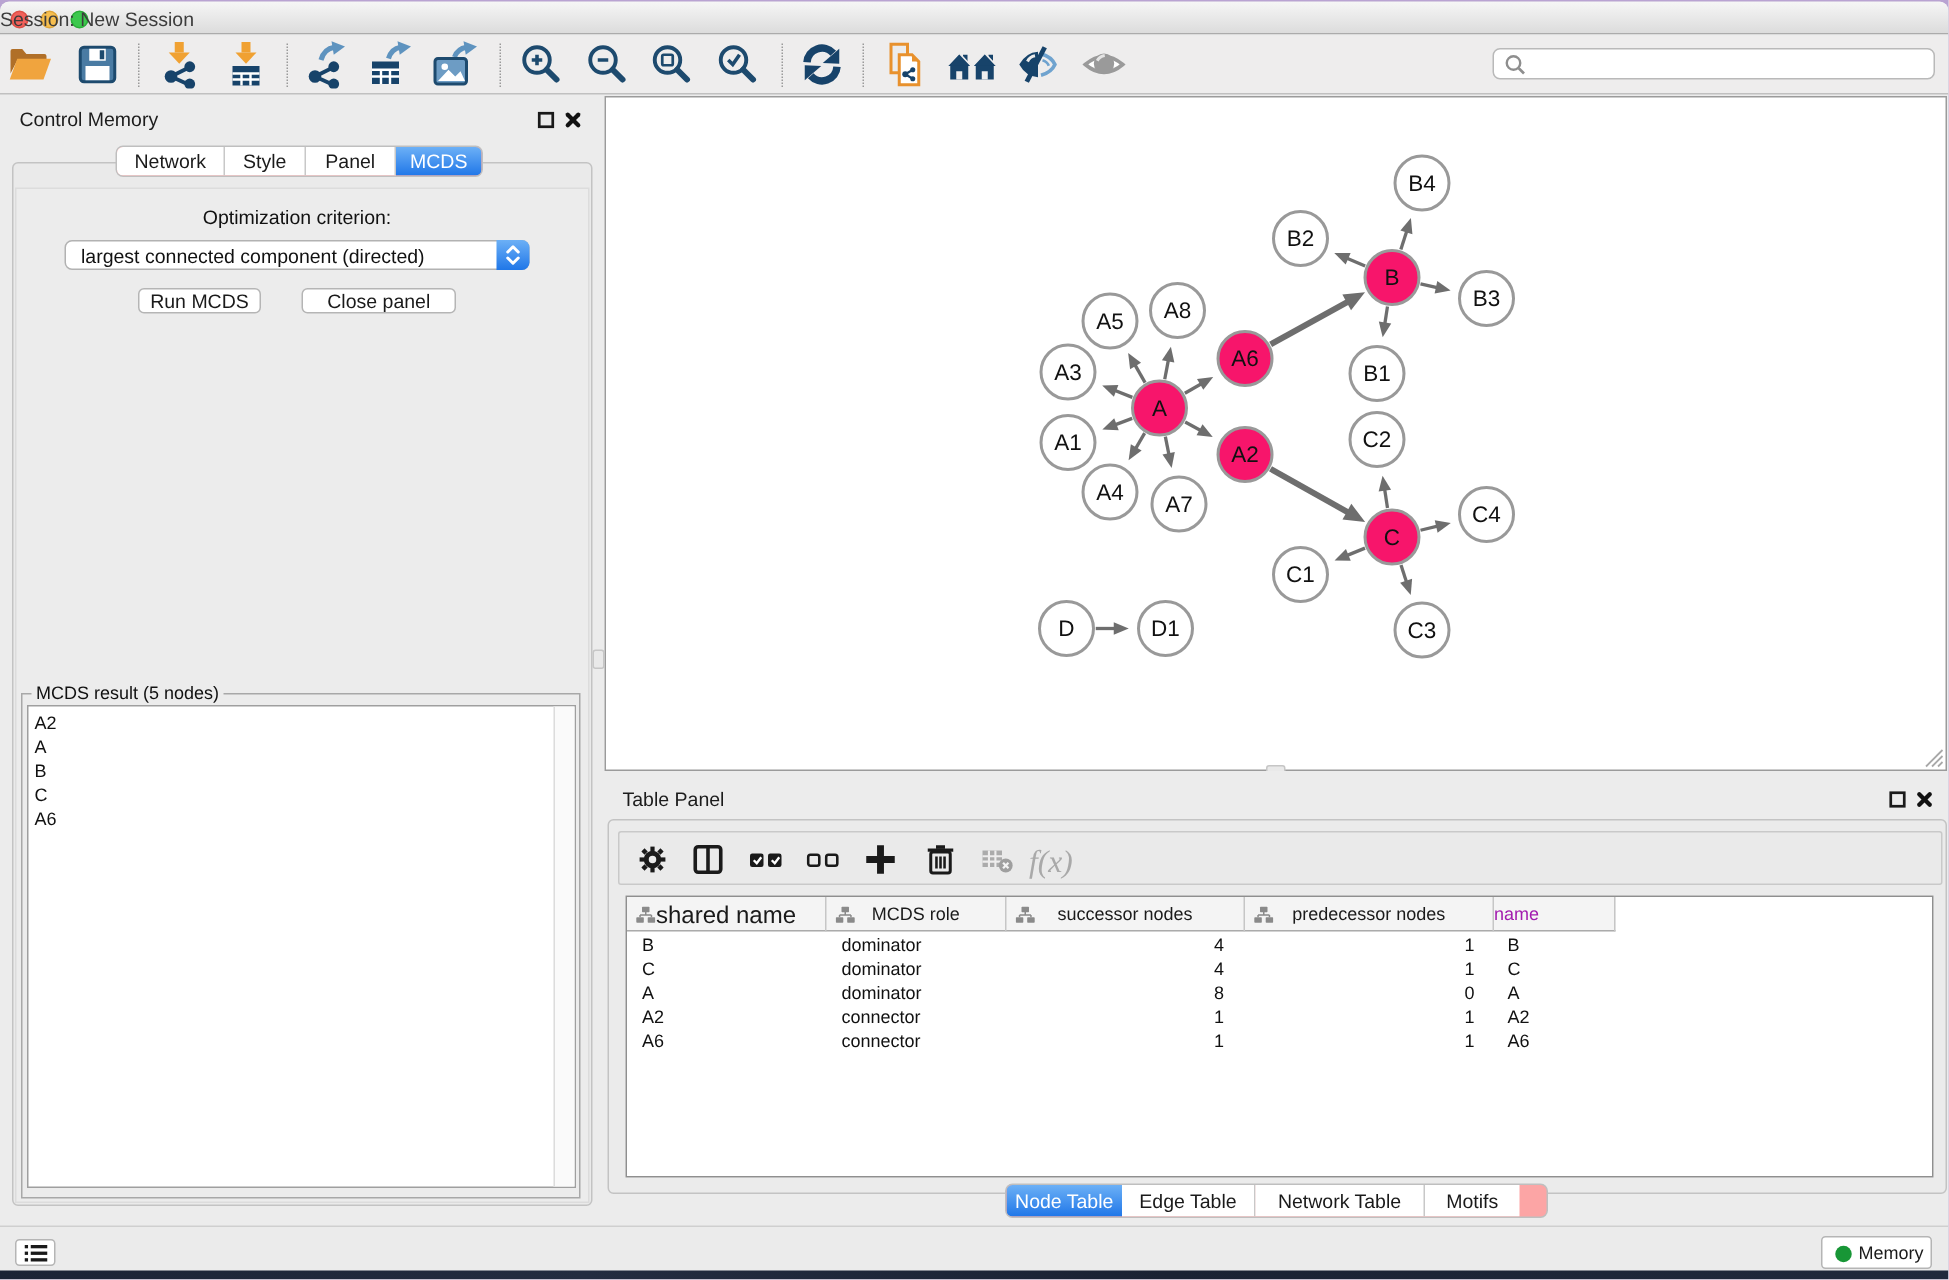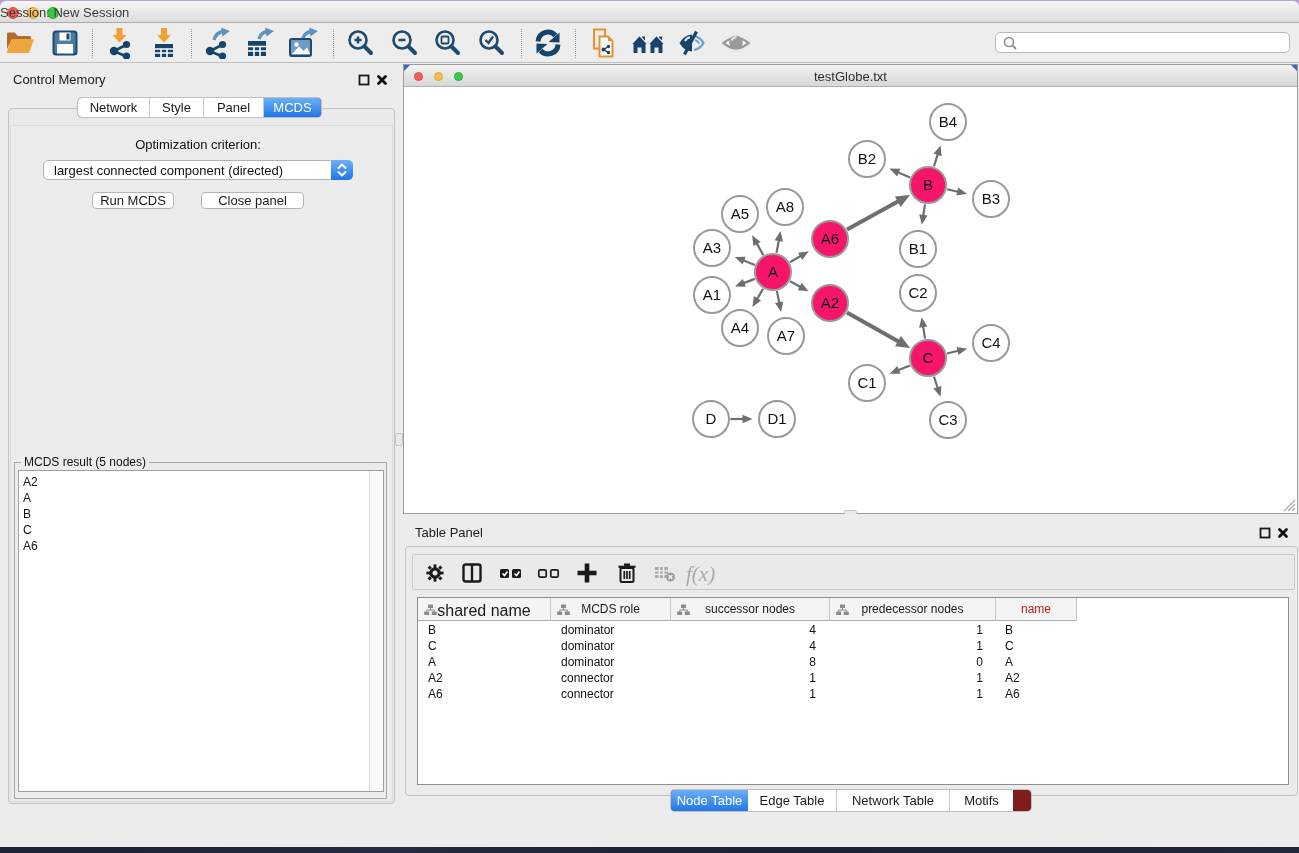--- a/index.html
+++ b/index.html
@@ -7,21 +7,21 @@
 #titlebar{position:absolute;left:0;top:0;width:100%;height:22px;background:linear-gradient(#f6f6f6,#dcdcdc);border-bottom:1px solid #ababab;border-radius:6px 6px 0 0}
 .tl{position:absolute;top:6px;width:12px;height:12px;border-radius:50%}
 #titlebar .t{position:absolute;width:100%;text-align:left;top:4px;font-size:13px;color:#3c3c3c}
 #toolbar{position:absolute;left:0;top:23px;width:100%;height:39px;background:#eeeded;border-bottom:1px solid #c0c0c0}
 .sep{position:absolute;top:5px;height:29px;width:0;border-left:1px dotted #9a9a9a}
 .ticon{position:absolute;top:3px}
 #searchbox{position:absolute;left:995px;top:8px;width:295px;height:21px;background:#fff;border:1px solid #b9b9b9;border-radius:5px}
 #ctrlpanel{position:absolute;left:0;top:63px;width:403px;height:753px}
 .paneltitle{font-size:13px;color:#1c1c1c}
 .tabpane{position:absolute;border:1px solid #c3c3c3;border-radius:4px;background:#eaeaea}
-.seg{position:absolute;display:flex;height:19px;border-radius:4px;box-shadow:0 0 0 1px #bfbfbf;overflow:hidden;background:#7f1d1d}
+.seg{position:absolute;display:flex;height:19px;border-radius:4px;box-shadow:0 0 0 1px #bfbfbf;overflow:hidden;background:#fca5a5}
 .seg div{height:100%;line-height:19px;text-align:center;font-size:13px;border-right:1px solid #c8c8c8;background:#fff;color:#1a1a1a}
 .seg div:last-child{border-right:none}
 .seg div.sel{background:linear-gradient(#6cb0f6,#2077e8);color:#fff;border-right:none}
 .btn{position:absolute;background:#fff;border:1px solid #b5b5b5;border-radius:4px;text-align:center;font-size:13px;color:#1a1a1a}
 #netwin{position:absolute;left:403px;top:63px;width:895px;height:450px;background:#fff;border:1px solid #9b9b9b}
 #nettitle{position:absolute;left:0;top:0;width:100%;height:22px;background:linear-gradient(#f4f4f4,#d7d7d7);border-bottom:1px solid #b0b0b0}
 #tablepanel{position:absolute;left:403px;top:513px;width:896px;height:303px;background:#ececec}
 #statusbar{position:absolute;left:0;top:816px;width:100%;height:31px;background:#ebebeb;border-top:1px solid #cfcfcf}
 #darkstrip{position:absolute;left:0;top:846px;width:100%;height:6px;background:linear-gradient(90deg,#1b2335,#232c40 30%,#1a2233 60%,#20293c)}
 </style></head>
@@ -214,32 +214,20 @@
     <div class="btn" style="left:201px;top:128px;width:103px;height:17px;line-height:16px">Close panel</div>
     <div style="position:absolute;left:14px;top:398px;width:373px;height:337px;border:1px solid #a8a8a8">
       <div style="position:absolute;left:6px;top:-8px;background:#ececec;padding:0 3px;font-size:12px">MCDS result (5 nodes)</div>
       <div style="position:absolute;left:3px;top:7px;width:366px;height:322px;background:#fff;border:1px solid #9f9f9f;font-size:12px;line-height:16px">
         <div style="position:absolute;right:0;top:0;width:14px;height:320px;background:#fafafa;border-left:1px solid #dcdcdc"></div>
         <div style="padding:3px 0 0 4px">A2<br>A<br>B<br>C<br>A6</div>
       </div>
     </div>
   </div>
   <div id="netwin">
-    <div id="nettitle">
-      <div class="tl" style="left:10px;top:7px;width:9px;height:9px;background:#f2605a;border:1px solid #dd4f45"></div>
-      <div class="tl" style="left:30px;top:7px;width:9px;height:9px;background:#f6be4f;border:1px solid #dfa63b"></div>
-      <div class="tl" style="left:50px;top:7px;width:9px;height:9px;background:#3cc84d;border:1px solid #2aad38"></div>
-      <div style="position:absolute;width:100%;text-align:center;top:4px;font-size:13px;color:#2e2e2e">testGlobe.txt</div>
-      <svg style="position:absolute;left:0;top:0" width="6" height="6">
-          <polygon points="0,0 6,0 0,6" fill="#3563cf"></polygon>
-        </svg>
-      <svg style="position:absolute;right:0;top:0" width="6" height="6">
-          <polygon points="0,0 6,0 6,6" fill="#3563cf"></polygon>
-        </svg>
-    </div>
     <svg style="position:absolute;left:1px;top:23px" width="894" height="427" viewBox="404 86 894 427" font-family="Liberation Sans, sans-serif">
         <line x1="762.4" y1="253.1" x2="754.6" y2="239.4" stroke="#6e6e6e" stroke-width="2.2"></line>
         <polygon points="751.1,233.3 759.7,239.9 752.4,244.1" fill="#6e6e6e"></polygon>
         <line x1="775.5" y1="250.8" x2="778.3" y2="236.0" stroke="#6e6e6e" stroke-width="2.2"></line>
         <polygon points="779.6,229.1 781.9,239.7 773.6,238.2" fill="#6e6e6e"></polygon>
         <line x1="753.9" y1="262.9" x2="740.3" y2="257.5" stroke="#6e6e6e" stroke-width="2.2"></line>
         <polygon points="733.8,255.0 744.6,254.7 741.6,262.5" fill="#6e6e6e"></polygon>
         <line x1="753.8" y1="276.9" x2="740.5" y2="281.9" stroke="#6e6e6e" stroke-width="2.2"></line>
         <polygon points="733.9,284.4 741.8,276.9 744.8,284.8" fill="#6e6e6e"></polygon>
         <line x1="762.1" y1="286.8" x2="755.0" y2="298.9" stroke="#6e6e6e" stroke-width="2.2"></line>
@@ -453,21 +441,21 @@
             <g stroke="#8a8a8a" stroke-width="1">
               <line x1="6.5" y1="4" x2="6.5" y2="6"></line>
               <line x1="2.7" y1="6" x2="10.3" y2="6"></line>
               <line x1="2.7" y1="6" x2="2.7" y2="7.5"></line>
               <line x1="10.3" y1="6" x2="10.3" y2="7.5"></line>
             </g>
           </svg>
           <div style="position:absolute;left:0;top:4px;width:100%;text-align:center;font-size:12px;color:#1a1a1a">predecessor nodes</div>
         </div>
         <div style="position:absolute;left:578px;top:0;width:81px;height:23px;border-right:1px solid #c6c6c6;">
-          <div style="position:absolute;left:0;top:4px;width:100%;text-align:center;font-size:12px;color:#b91c1c">name</div>
+          <div style="position:absolute;left:0;top:4px;width:100%;font-size:12px;color:#a21caf">name</div>
         </div>
       </div>
     <div id="tbody" style="position:absolute;left:15px;top:108px;width:660px;height:80px;font-size:12px">
         <div style="position:absolute;left:10px;top:0px;line-height:16px">B</div>
         <div style="position:absolute;left:143px;top:0px;line-height:16px">dominator</div>
         <div style="position:absolute;left:253px;top:0px;width:145px;text-align:right;line-height:16px">4</div>
         <div style="position:absolute;left:412px;top:0px;width:153px;text-align:right;line-height:16px">1</div>
         <div style="position:absolute;left:587px;top:0px;line-height:16px">B</div>
         <div style="position:absolute;left:10px;top:16px;line-height:16px">C</div>
         <div style="position:absolute;left:143px;top:16px;line-height:16px">dominator</div>
@@ -490,14 +478,34 @@
         <div style="position:absolute;left:412px;top:64px;width:153px;text-align:right;line-height:16px">1</div>
         <div style="position:absolute;left:587px;top:64px;line-height:16px">A6</div>
       </div>
     <div class="seg" style="left:268px;top:276px;width:360px;height:21px">
       <div style="width:77px;line-height:21px" class="sel">Node Table</div>
         <div style="width:89px;line-height:21px">Edge Table</div>
         <div style="width:113px;line-height:21px">Network Table</div>
         <div style="width:63px;line-height:21px">Motifs</div>
     </div>
   </div>
+  <div id="statusbar">
+    <div class="btn" style="left:10px;top:8px;width:27px;height:18px;border-radius:3px">
+      <svg width="16" height="13" viewBox="0 0 16 13" style="margin-top:2px">
+        <g fill="#1a1a1a">
+            <rect x="0.5" y="1" width="2.2" height="2.2"></rect>
+            <rect x="0.5" y="5.4" width="2.2" height="2.2"></rect>
+            <rect x="0.5" y="9.8" width="2.2" height="2.2"></rect>
+            <rect x="4.5" y="1" width="11" height="2.2"></rect>
+            <rect x="4.5" y="5.4" width="11" height="2.2"></rect>
+            <rect x="4.5" y="9.8" width="11" height="2.2"></rect>
+          </g>
+      </svg>
+    </div>
+    <div class="btn" style="left:1214px;top:6px;width:74px;height:22px;border-radius:3px;font-size:12px;line-height:21px;padding-left:24px;text-align:left">
+      <svg width="12" height="12" viewBox="0 0 12 12" style="position:absolute;left:8px;top:5px">
+          <circle cx="6" cy="6" r="5.5" fill="#189636"></circle>
+        </svg>
+      Memory
+    </div>
+  </div>
   <div id="darkstrip"></div>
 </div>
 
 </body></html>

